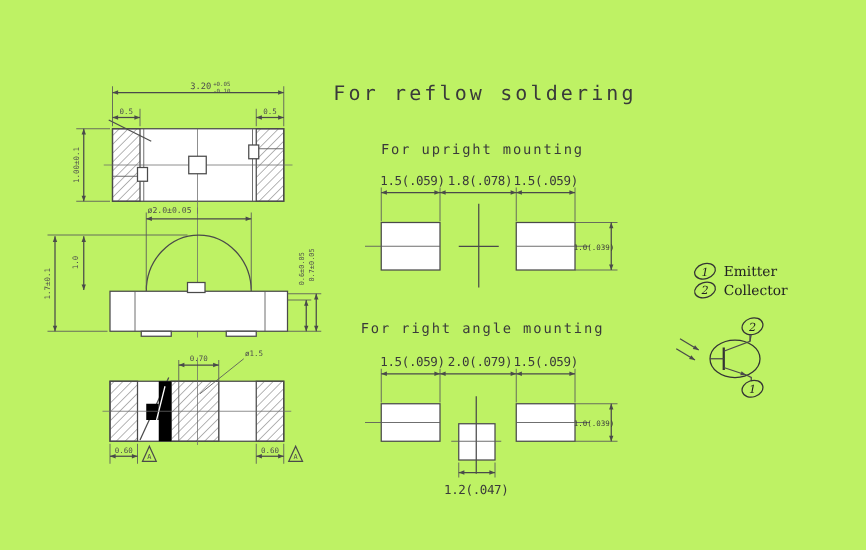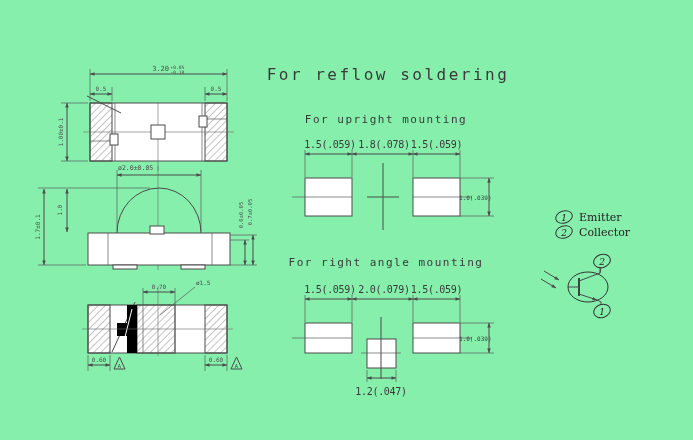--- a/index.html
+++ b/index.html
@@ -1,16 +1,16 @@
 <!DOCTYPE html>
 <html><head>
 <meta charset="utf-8">
 <style>
   html,body{margin:0;padding:0;background:#fff;}
-  #stage{position:relative;width:693px;height:440px;background:#86efac;overflow:hidden;}
+  #stage{position:relative;width:693px;height:440px;background:#bef264;overflow:hidden;}
   svg{position:absolute;left:0;top:0;}
   .ln{stroke:#4a4a4a;stroke-width:1;fill:none;}
   .thin{stroke:#5a5a5a;stroke-width:0.7;fill:none;}
   .cl{stroke:#6a6a6a;stroke-width:0.6;fill:none;}
   .wfill{fill:#ffffff;stroke:#4a4a4a;stroke-width:1;}
   .blk{fill:#000000;stroke:none;}
   .txt{fill:#3a3a3a;font-family:"DejaVu Sans Mono",monospace;}
   .cad{fill:#4d4d4d;font-family:"DejaVu Sans Mono",monospace;}
   .serif{fill:#222222;font-family:"DejaVu Serif",serif;}
 </style>

